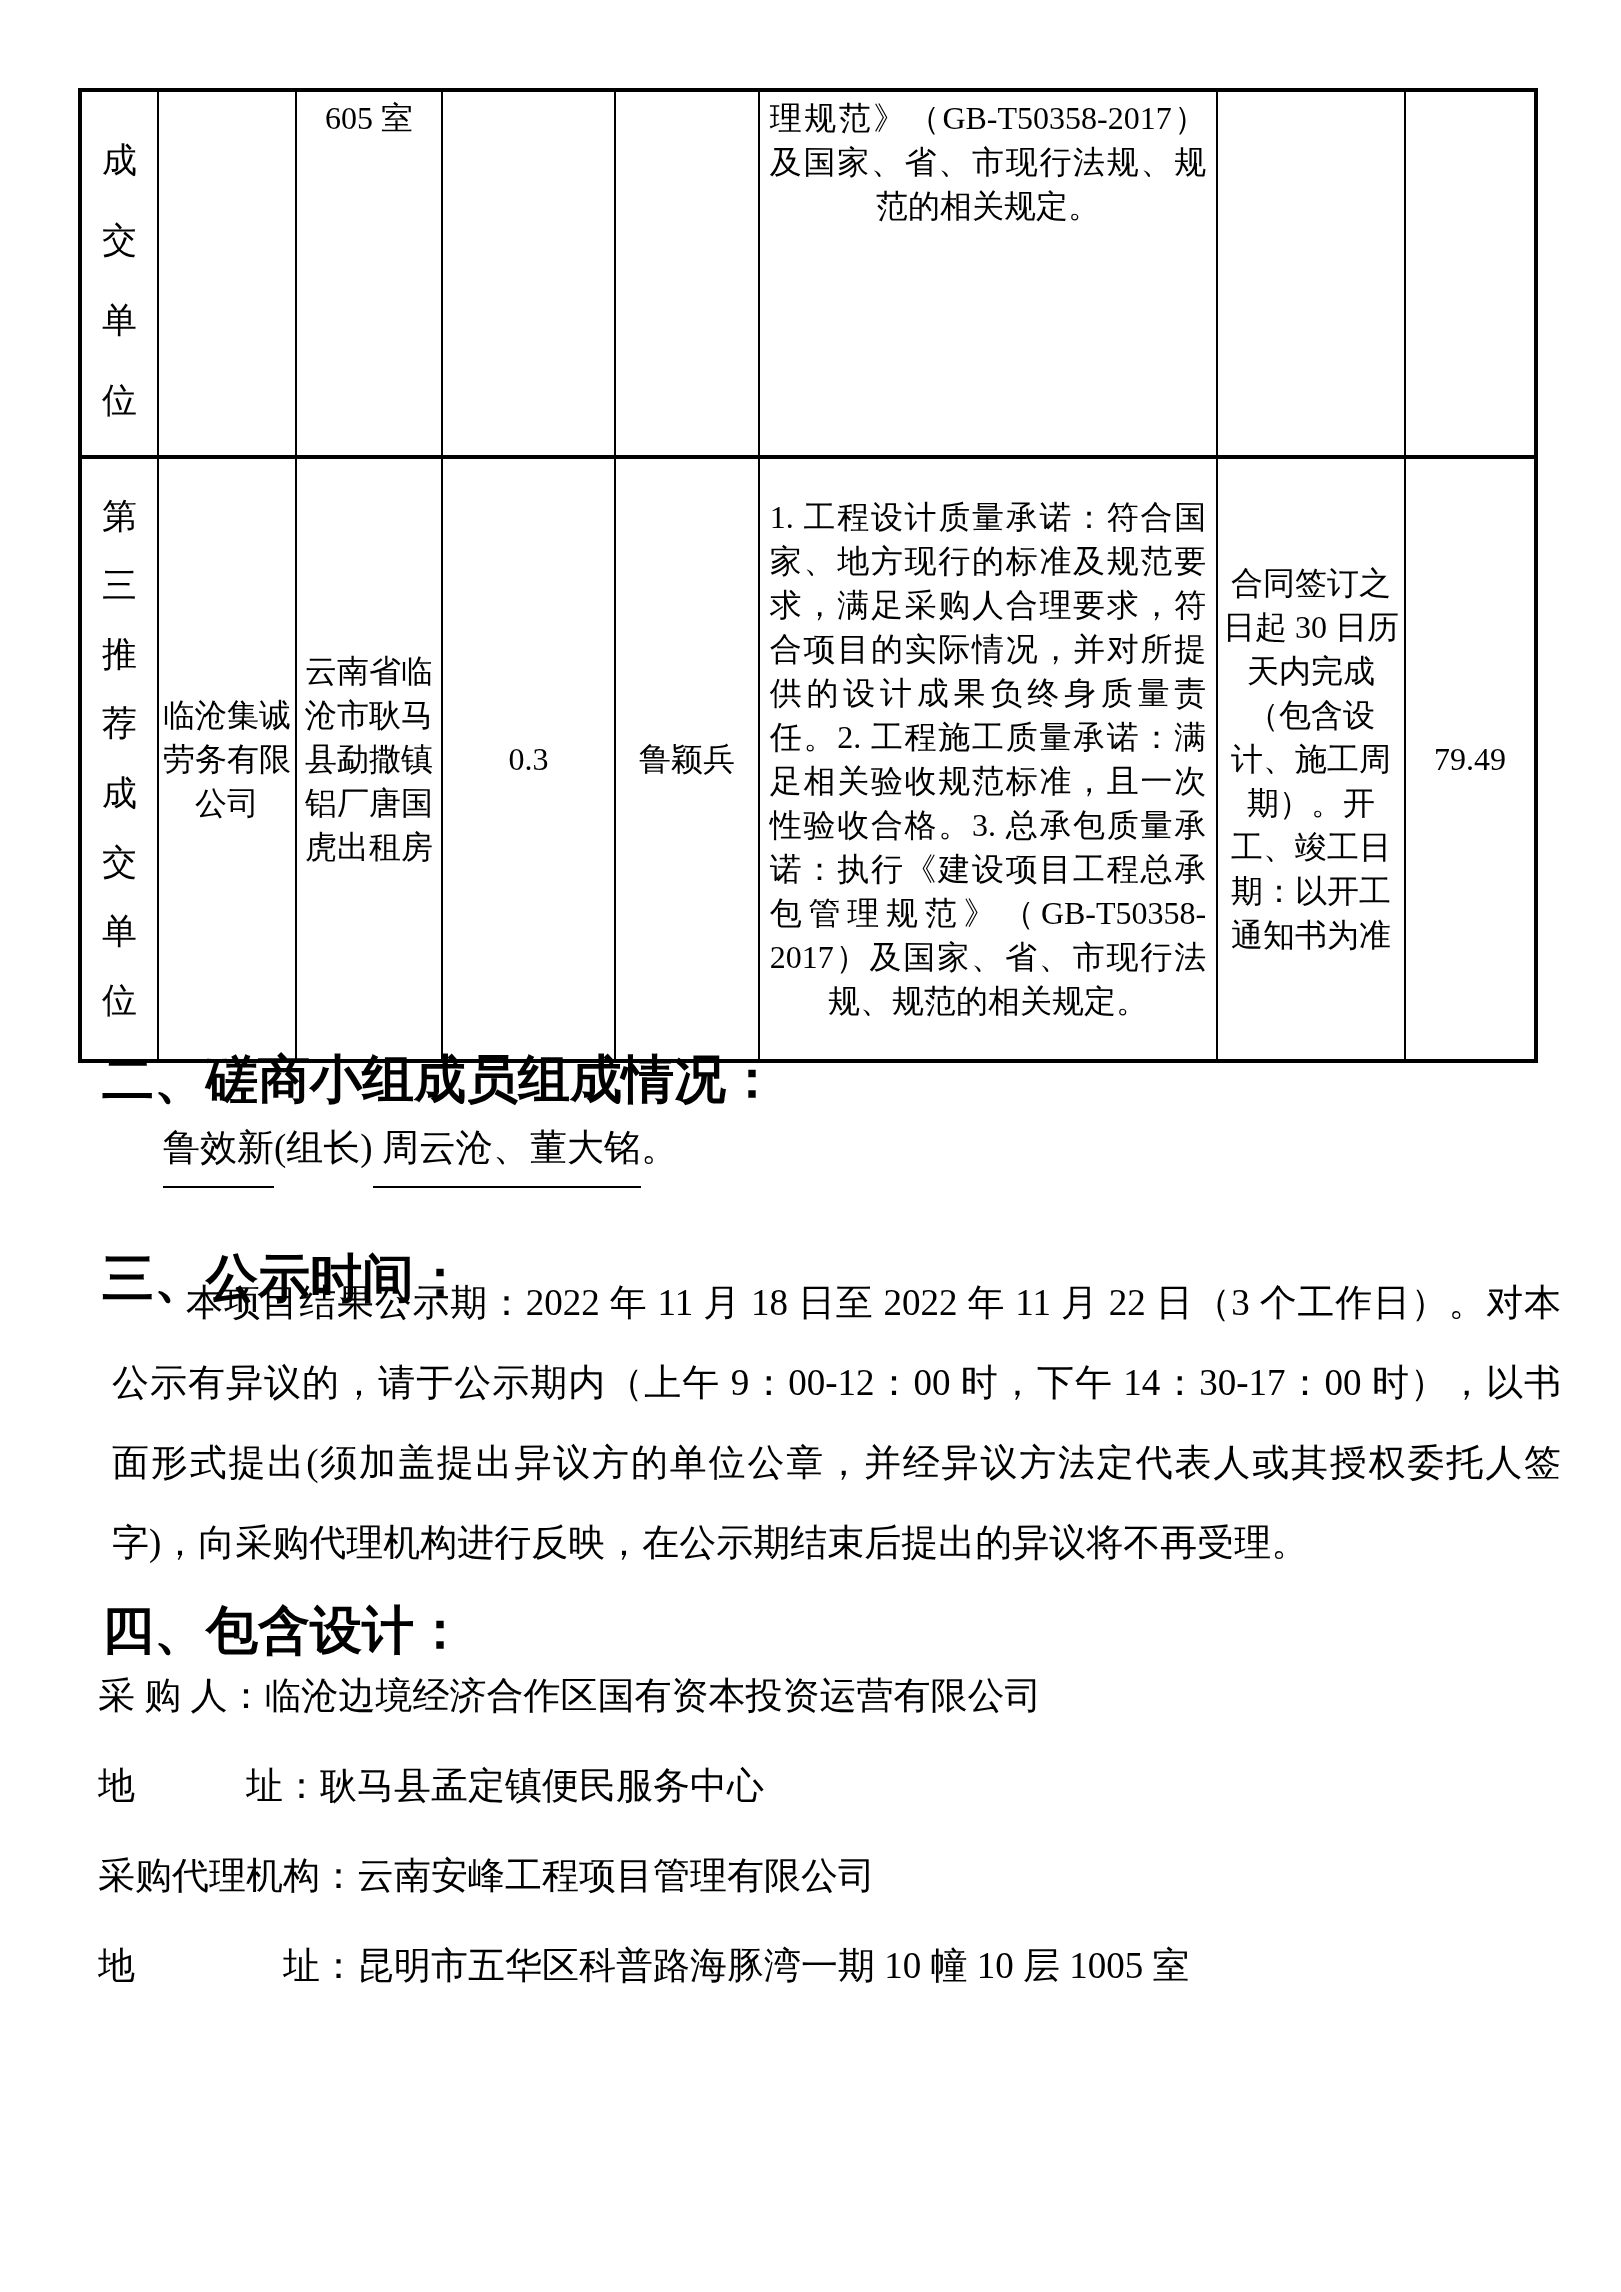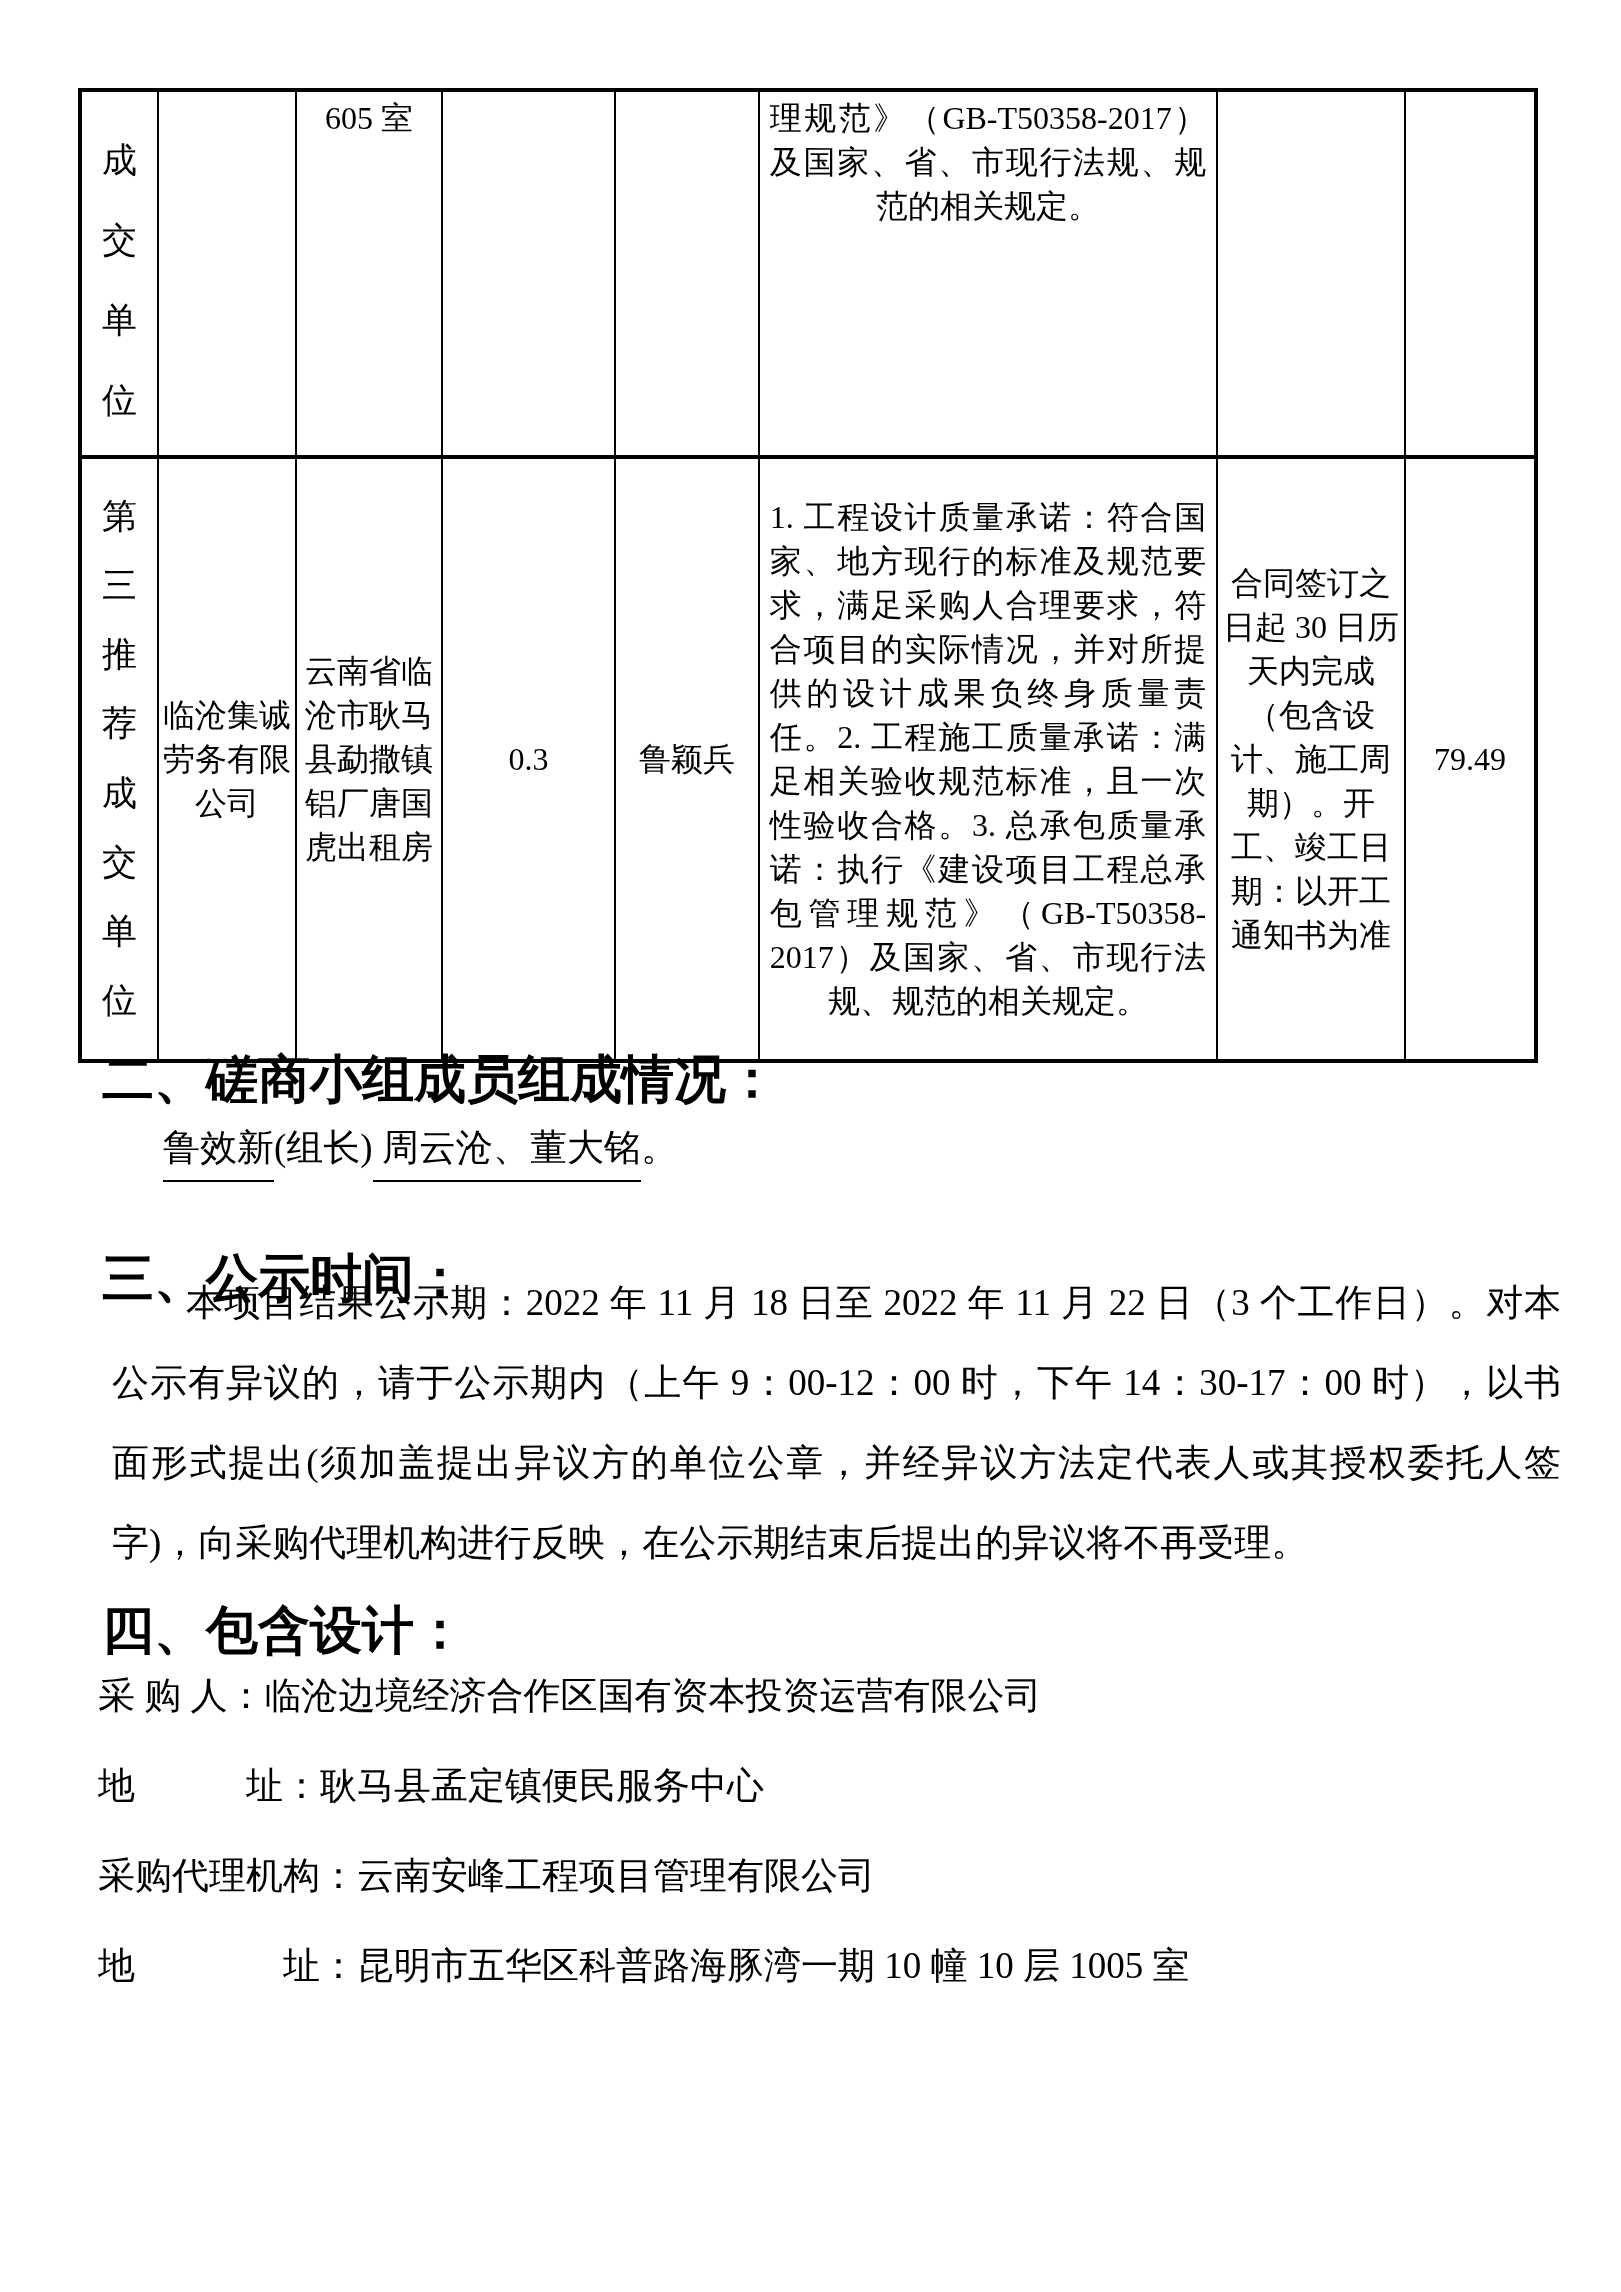--- a/index.html
+++ b/index.html
@@ -29,21 +29,21 @@
   .jtext{width:100%;text-align:justify;text-align-last:center;padding:0 9.8px;}
   .topalign{align-items:flex-start;padding-top:3.9px;}
   .ctr{text-align:center;padding:0 3.9px;}
   
   .doc-heading{
     position:absolute;left:102px;
     font-family:"Liberation Sans","DejaVu Sans",sans-serif;
     font-weight:bold;font-size:52px;white-space:pre;
   }
   .member-line{position:absolute;left:163px;top:1123px;font-size:37px;white-space:pre;}
-  .member-line .ul{border-bottom:2.9px solid #000;padding-bottom:12px;}
+  .member-line .ul{border-bottom:2.9px solid #000;padding-bottom:18px;}
   .notice-para{
     position:absolute;left:112px;top:1263px;width:1449px;
     font-size:37px;line-height:80px;text-align:justify;text-indent:2em;
   }
   .contact-block{position:absolute;left:98px;top:1651px;font-size:37px;}
   .contact-line{height:90px;line-height:90px;white-space:pre;}
 </style>
 </head>
 <body>
 

